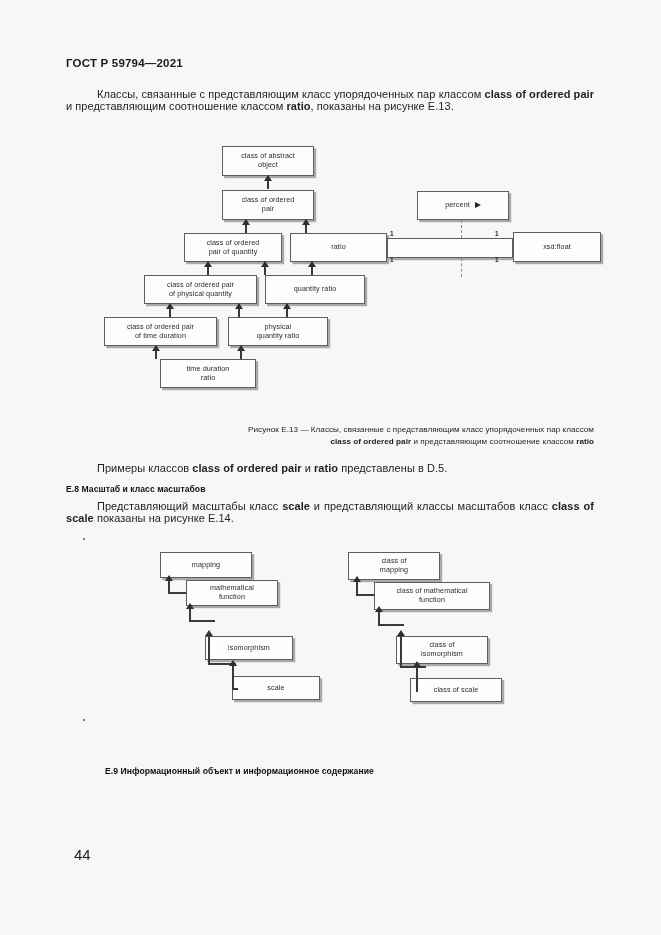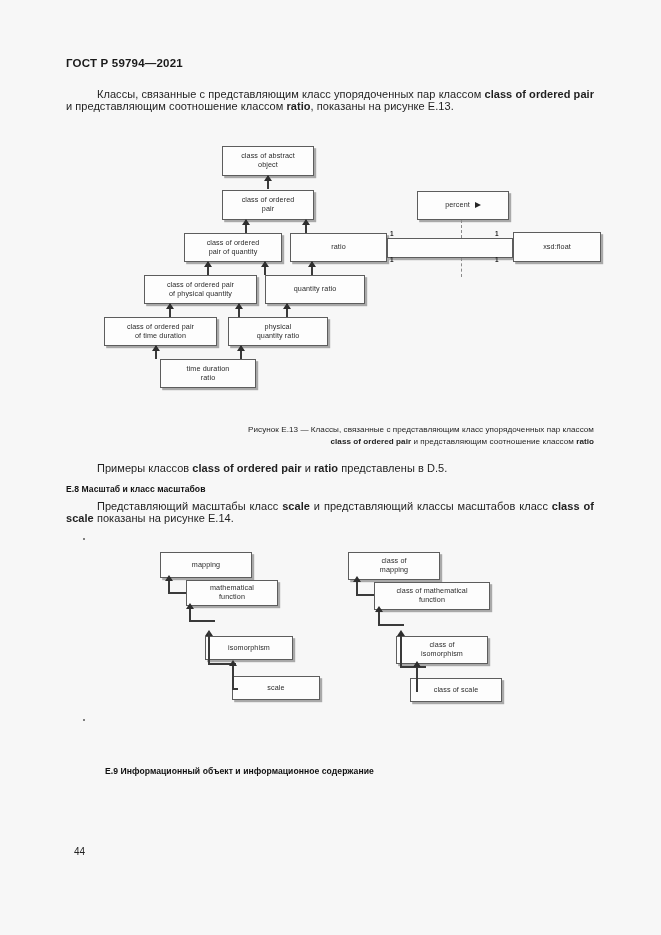--- a/index.html
+++ b/index.html
@@ -62,21 +62,21 @@
     color: #1f1f1f;
     text-align: right;
     letter-spacing: 0.05px;
   }
   .caption b { font-weight: bold; }
 
   .page-num {
     position: absolute;
     left: 74px;
     top: 846px;
-    font-size: 10px;
+    font-size: 15px;
     color: #222;
   }
 
   
   .diagram {
     position: absolute;
   }
   .node {
     position: absolute;
     box-sizing: border-box;

